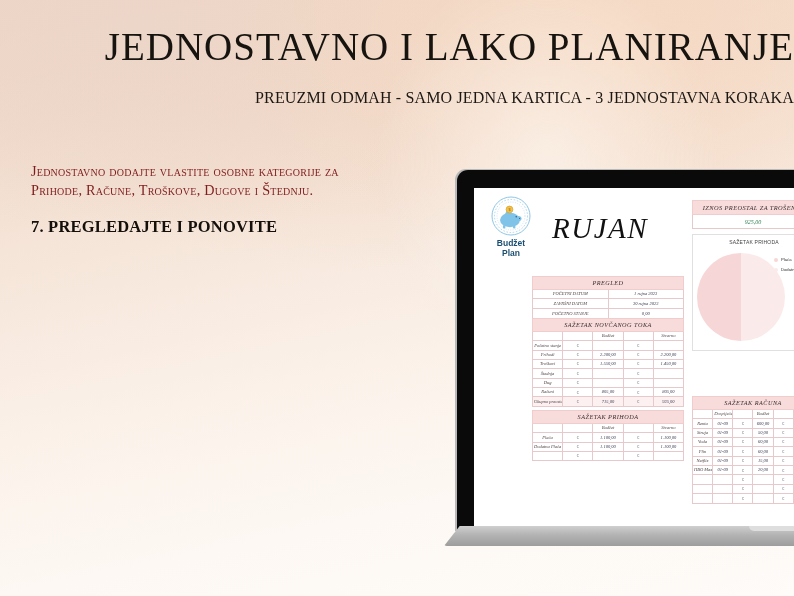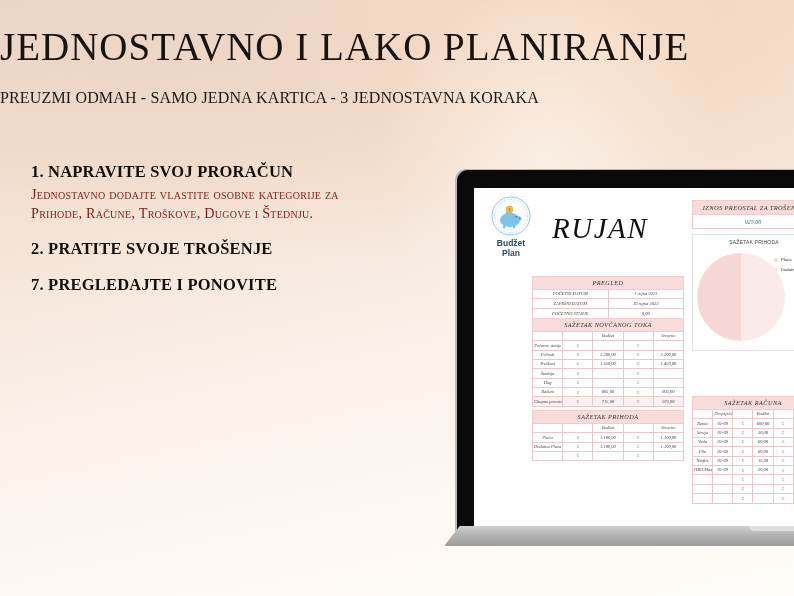--- a/index.html
+++ b/index.html
@@ -34,21 +34,21 @@
     background: radial-gradient(ellipse at 50% 50%, rgba(255,252,248,0.55) 0%, rgba(255,252,248,0) 68%);
     filter: blur(6px);
   }
 
   
   #headline-wrap {
     position: absolute;
     top: 26px;
     left: 0;
     width: 794px;
-    text-align: left;
+    text-align: right;
   }
   #main-title {
     font-family: "Liberation Serif", serif;
     font-size: 39px;
     letter-spacing: 1.0px;
     color: #17140f;
     font-weight: 400;
     line-height: 1.1;
     white-space: nowrap;
   }
@@ -323,25 +323,23 @@
   <div id="bg-sheen"></div>
 </div>
 
 <div id="headline-wrap">
   <div id="main-title">JEDNOSTAVNO I LAKO PLANIRANJE</div>
   <div id="sub-title">PREUZMI ODMAH - SAMO JEDNA KARTICA - 3 JEDNOSTAVNA KORAKA</div>
 </div>
 
 <div id="steps">
   <div class="step">
-    <div class="step-title">1. NAPRAVITE SVOJ PRORAČUN</div>
     <div class="step-body">Jednostavno dodajte vlastite osobne kategorije za Prihode, Račune, Troškove, Dugove i Štednju.</div>
   </div>
   <div class="step">
-    <div class="step-title">2. PRATITE SVOJE TROŠENJE</div>
   </div>
   <div class="step">
     <div class="step-title">7. PREGLEDAJTE I PONOVITE</div>
   </div>
 </div>
 
 <div id="laptop">
   <div id="lid"></div>
   <div id="screen">
     <div class="sheet">

